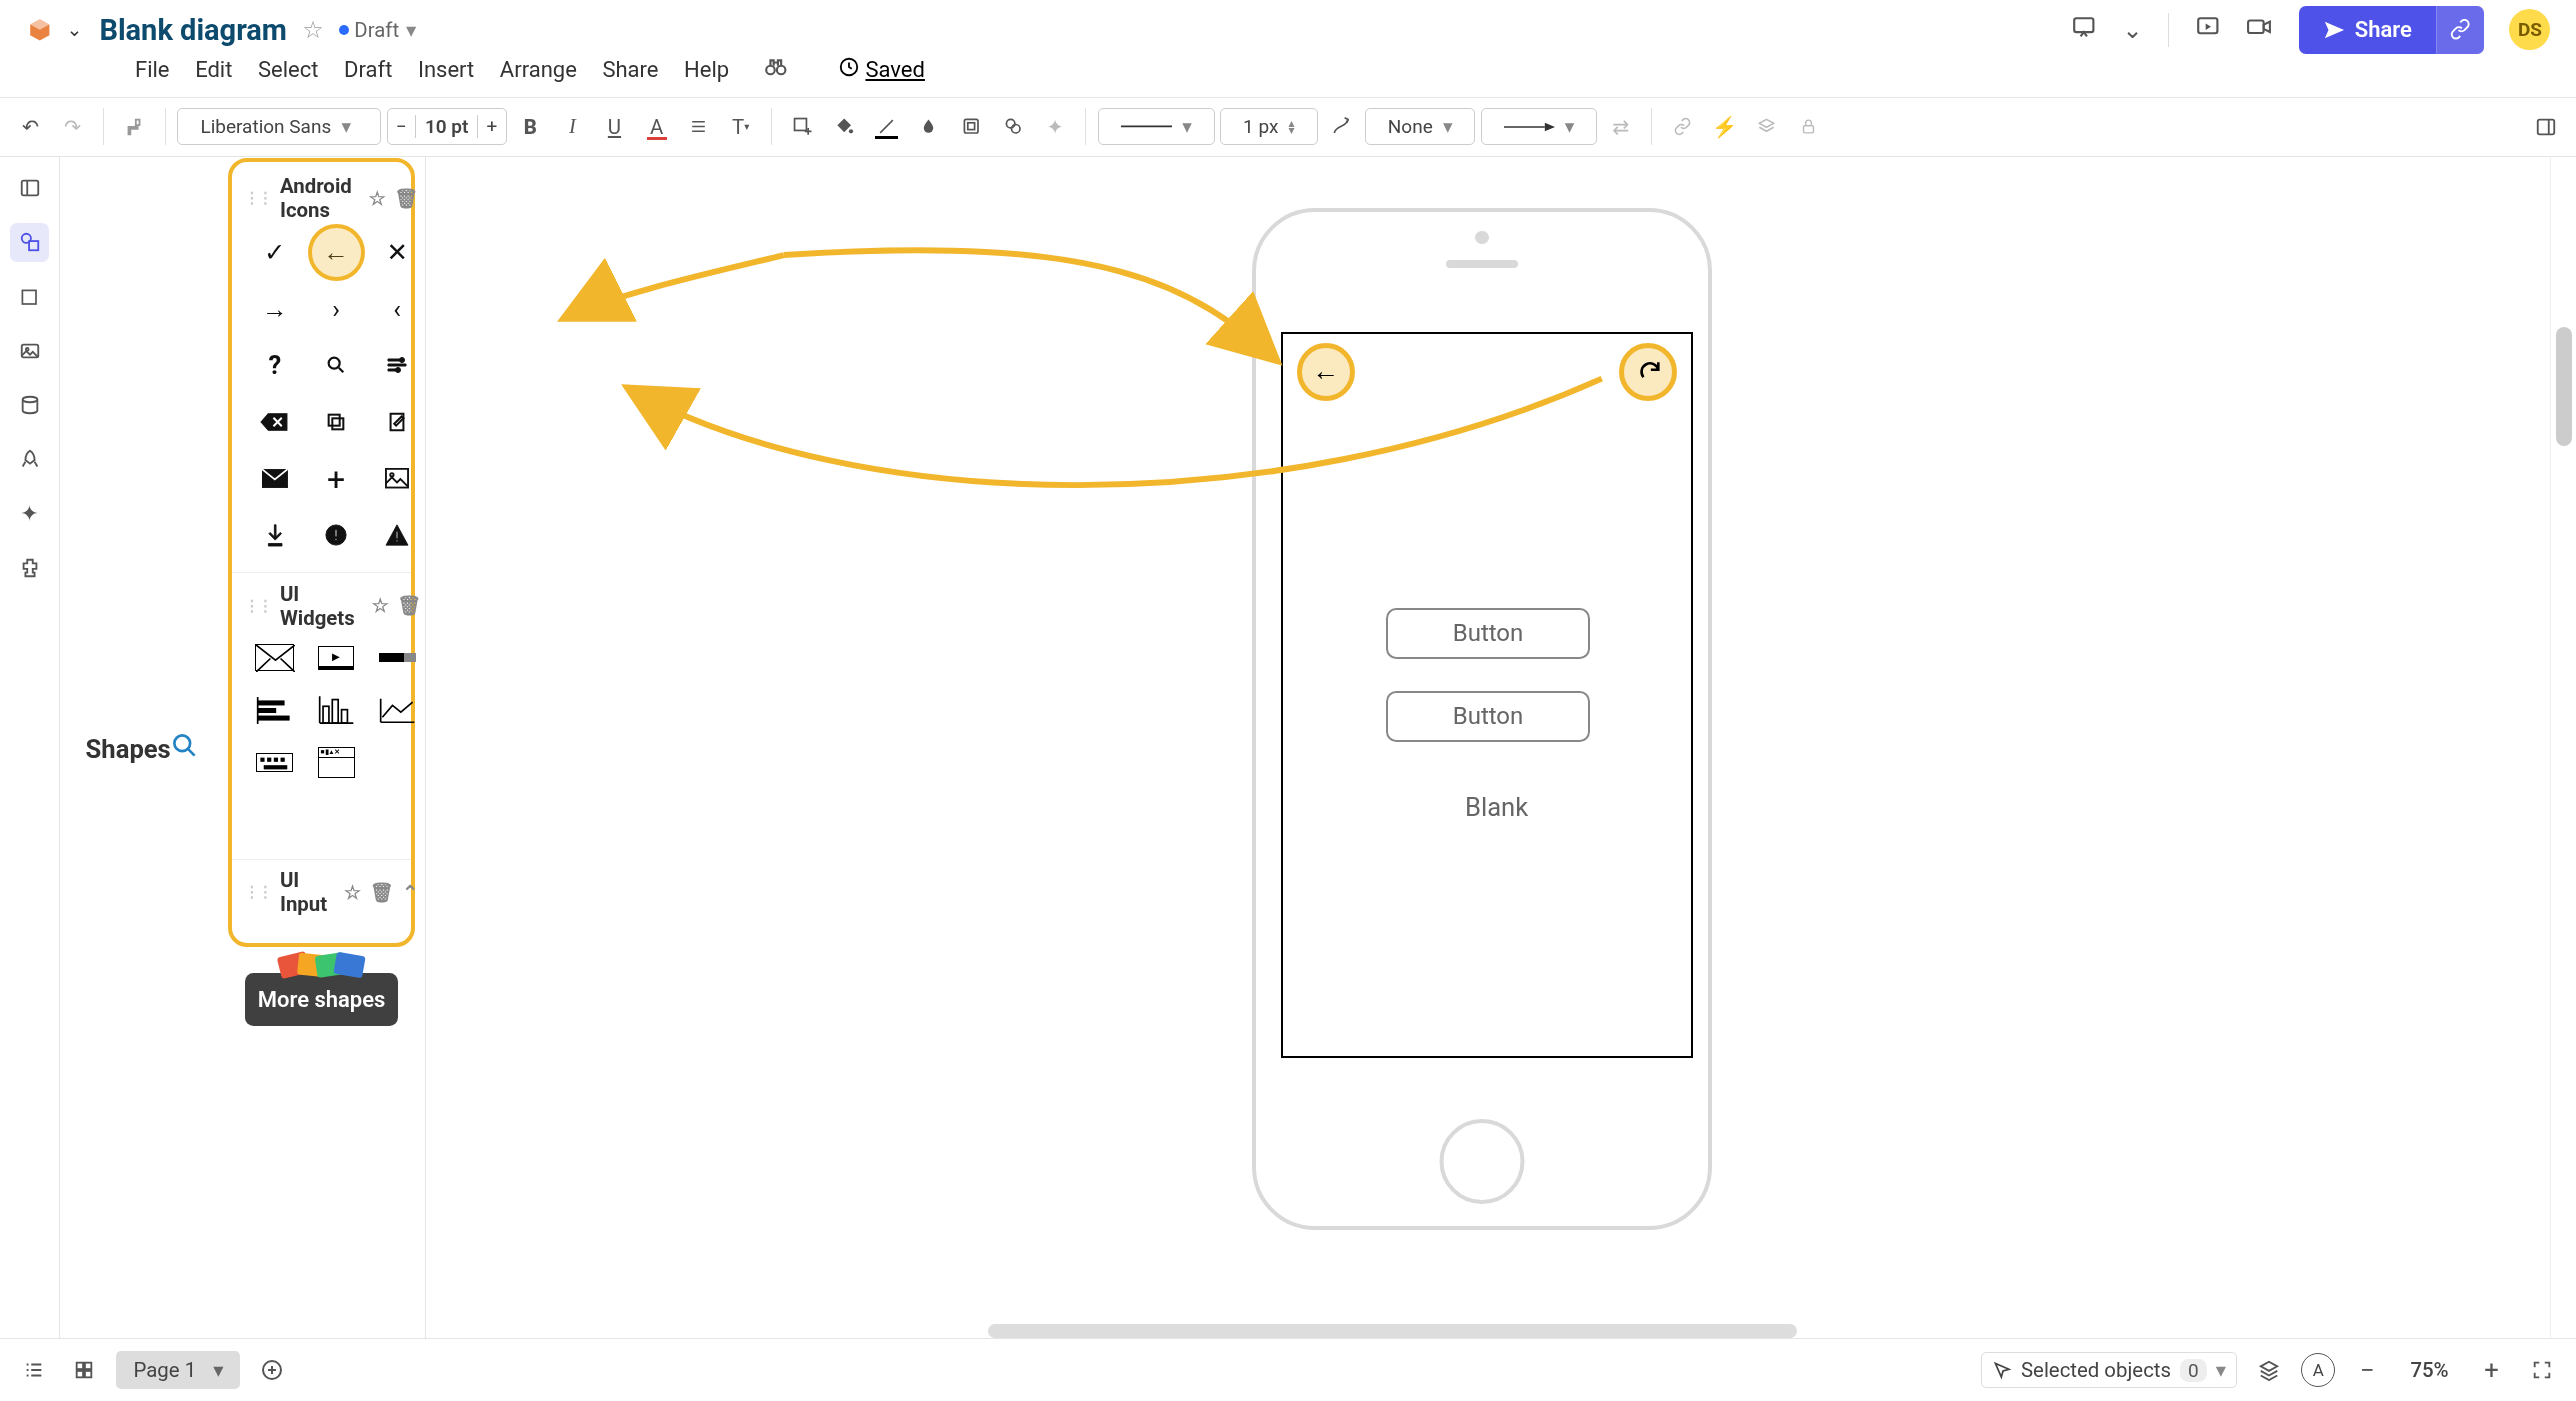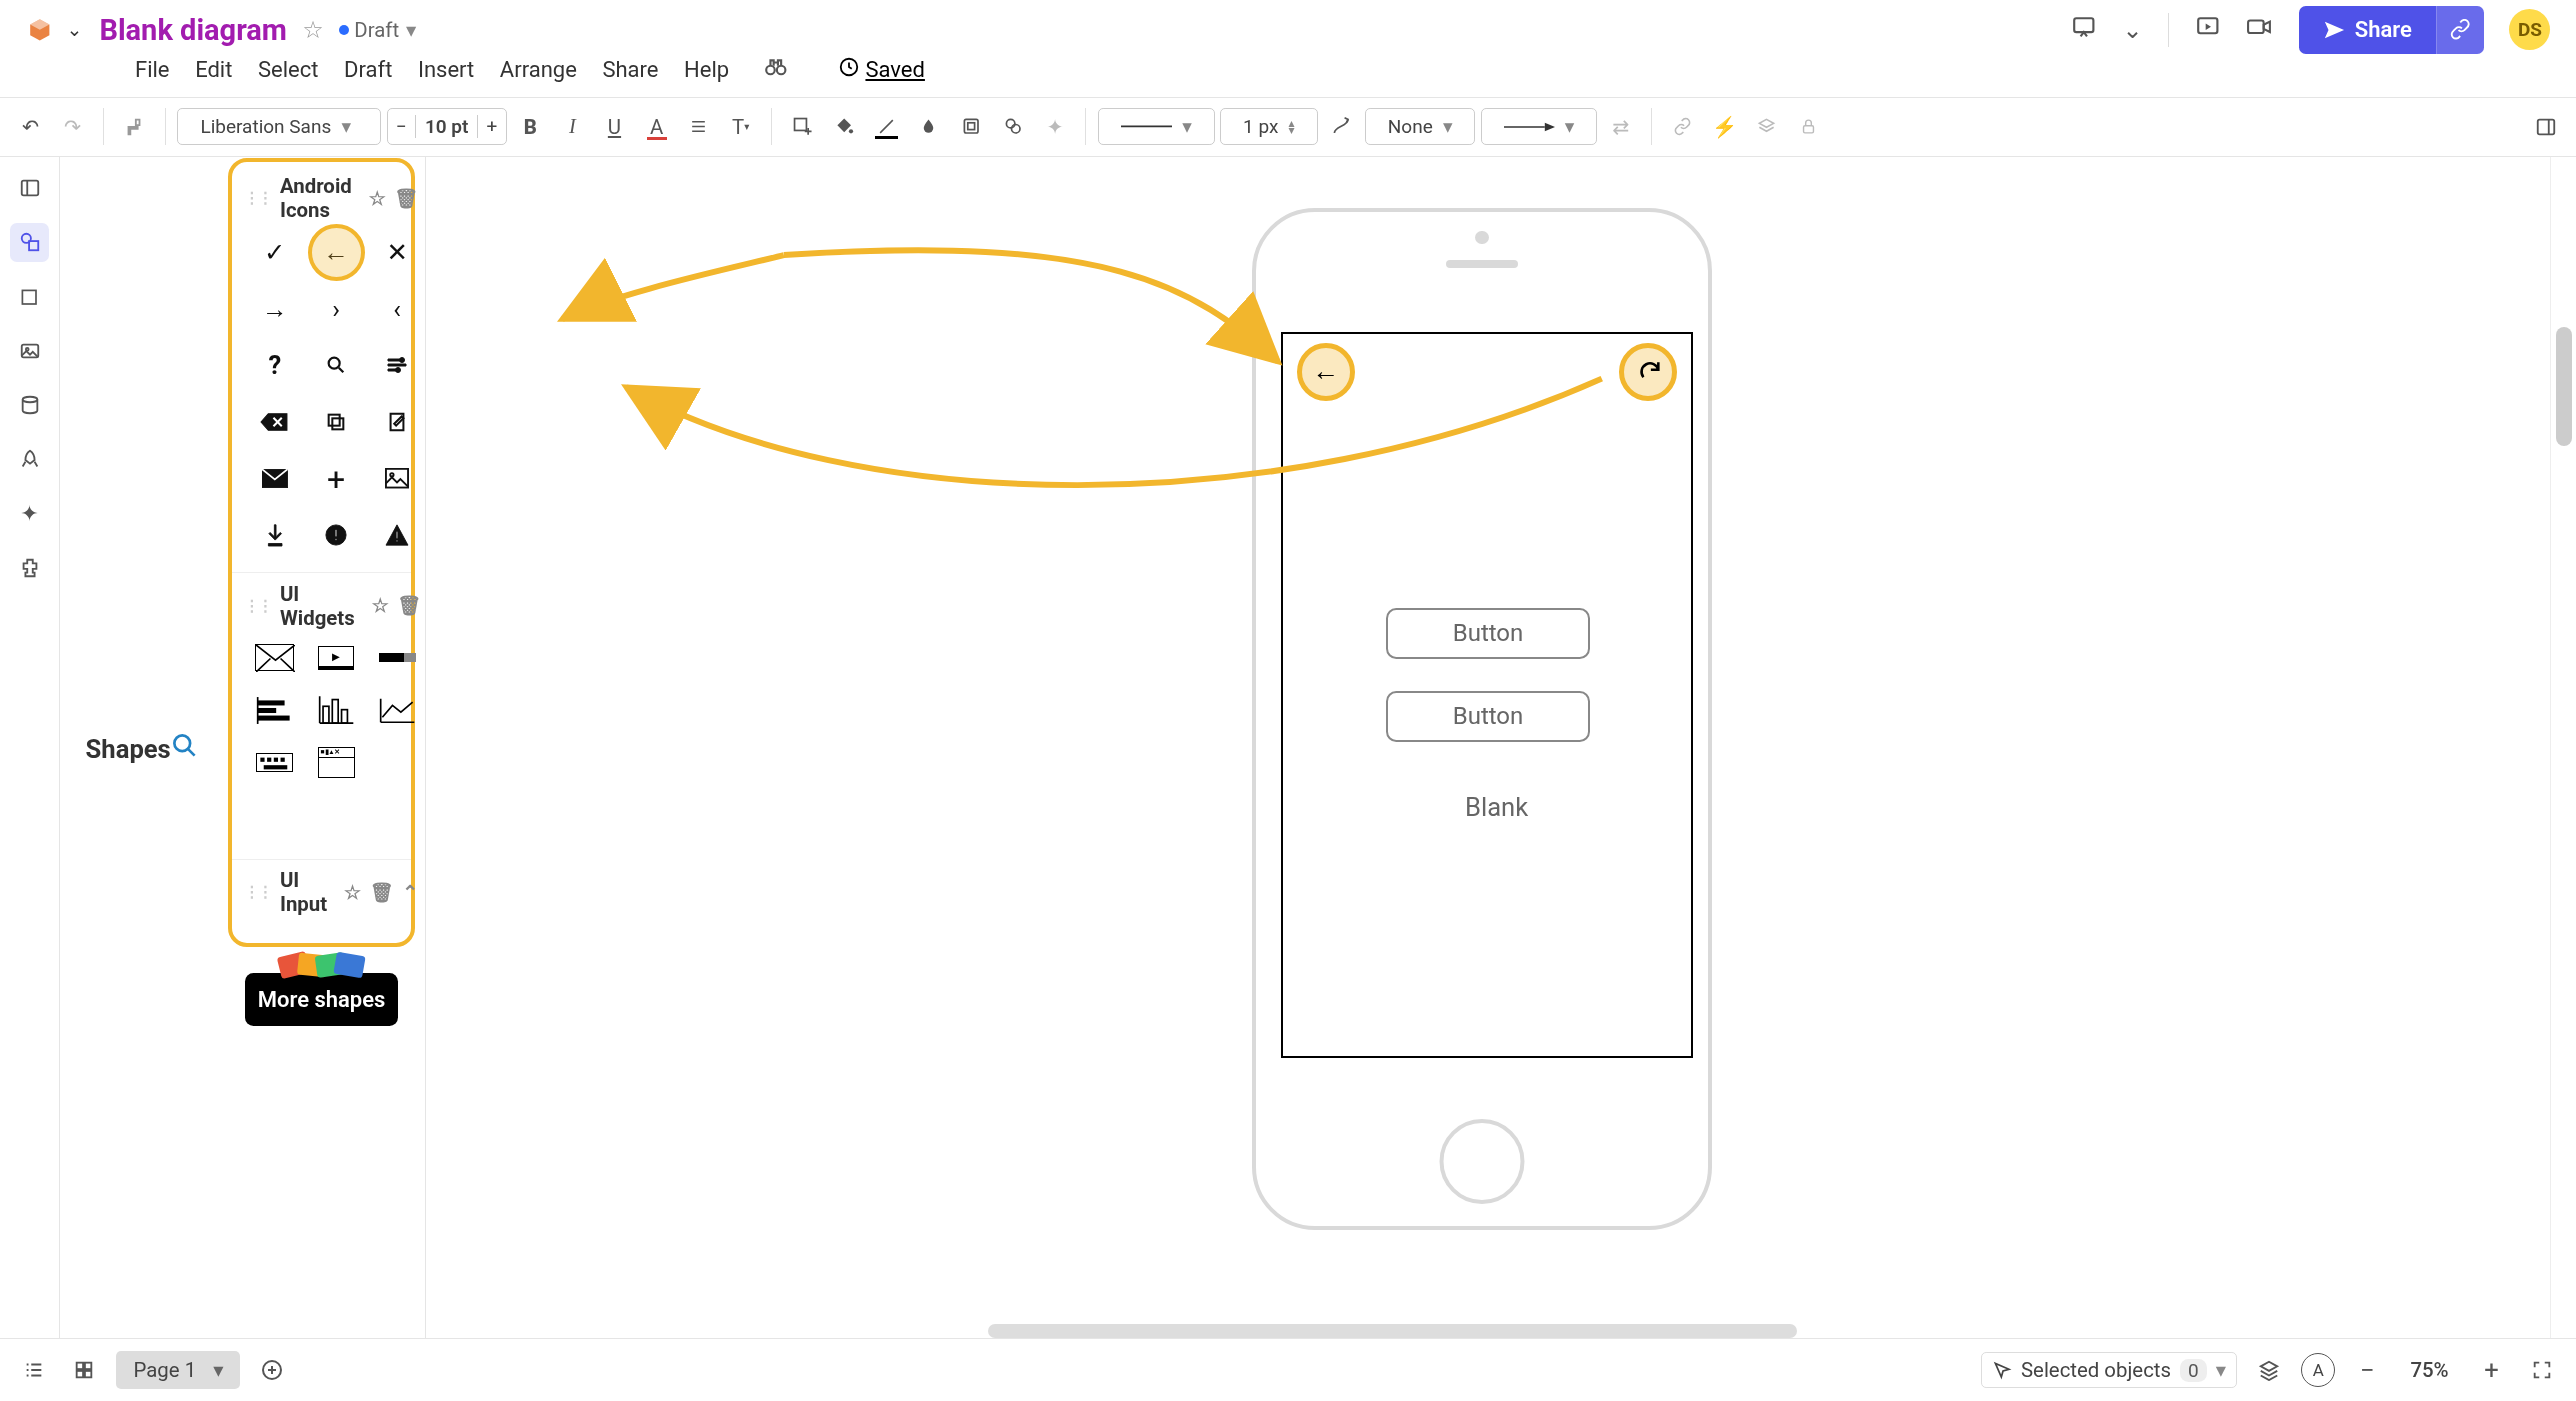--- a/index.html
+++ b/index.html
@@ -3,21 +3,21 @@
 <meta charset="utf-8">
 <style>
 * { margin: 0; padding: 0; box-sizing: border-box; font-family: -apple-system, BlinkMacSystemFont, "Segoe UI", Roboto, sans-serif; }
 body { background: #fff; width: 2576px; height: 1401px; overflow: hidden; transform-origin: top left; }
 .app { display: flex; flex-direction: column; height: 100%; }
 
 
 .topbar { display: flex; align-items: center; padding: 10.2px 25.6px 0 25.6px; gap: 17px; height: 49px; }
 .logo { width: 29px; height: 29px; display:flex; align-items:center; justify-content:center; }
 .chev-small { color:#333; font-size:19px; margin-left:-5.1px;}
-.doc-title { font-size: 29px; font-weight: 700; color: #a21caf; }
+.doc-title { font-size: 29px; font-weight: 700; color: #0c4a6e; }
 .star-icon { color:#999; font-size:24px; }
 .status-dot { width:10.2px; height:10.2px; background:#2b6cff; border-radius:50%; display:inline-block; margin-right:5.1px;}
 .status-label { color:#666; font-size:20.4px; display:flex; align-items:center;}
 .topbar-spacer { flex:1; }
 .topbar-right { display:flex; align-items:center; gap:25.6px; }
 .top-icon { color:#555; font-size:24px; }
 .divider-v { width:0.9px; height:34px; background:#ddd; }
 .share-btn { display:flex; align-items:center; background:#4f52e8; color:#fff; border-radius:6.8px; height:48px; overflow:hidden;}
 .share-main { display:flex; align-items:center; gap:10.2px; padding:0 24px; font-size:22px; font-weight:600;}
 .share-link { background:rgba(255,255,255,0.15); width:48px; height:48px; display:flex; align-items:center; justify-content:center; border-left:0.9px solid rgba(255,255,255,0.2);}
@@ -71,21 +71,21 @@
 .icon-grid { display:grid; grid-template-columns:repeat(5, 51px); gap:13.6px 10.2px; padding-left:8.5px;}
 .shape-cell { width:51px; height:43px; display:flex; align-items:center; justify-content:center; color:#111; font-size:25.6px; cursor:grab;}
 .shape-cell svg { stroke:#111; }
 .circle-hl { position:relative; }
 .circle-hl::before { content:""; position:absolute; width:49px; height:49px; border:4.3px solid #f2b62d; border-radius:50%; background:rgba(242,182,45,0.28); }
 .ui-widget-cell { width:51px; height:39px; display:flex; align-items:center; justify-content:center;}
 .ui-widget-cell .box { border:1.7px solid #000; }
 .more-shapes-wrap { padding:0 22px 15.3px 22px;}
 .more-shapes-cluster { display:flex; justify-content:center; gap:-8.5px; margin-bottom:-3.4px;}
 .more-shapes-cluster span{ width:29px; height:22px; border-radius:3.4px; display:inline-block; transform:rotate(-14deg); margin:0 -5.1px;}
-.more-shapes-btn { width:100%; background:#000000; color:#fff; font-size:22px; font-weight:600; border:none; border-radius:8.5px; height:53px;}
+.more-shapes-btn { width:100%; background:#404040; color:#fff; font-size:22px; font-weight:600; border:none; border-radius:8.5px; height:53px;}
 .import-row { display:flex; align-items:center; justify-content:center; gap:12px; color:#333; font-size:22px; padding:17px 0; border-top:0.9px solid #eee;}
 
 
 .canvas-wrap { flex:1; position:relative; background:#fff;}
 .canvas { position:absolute; inset:0; }
 .phone { position:absolute; left:826px; top:51px; width:460px; height:1022px; border:4.3px solid #d9d9d9; border-radius:63px; background:#fff;}
 .phone-top { position:absolute; top:19px; left:0; right:0; display:flex; flex-direction:column; align-items:center; gap:15.3px;}
 .phone-cam { width:13.6px; height:13.6px; border-radius:50%; background:#d9d9d9;}
 .phone-speaker { width:72px; height:8.5px; border-radius:5.1px; background:#d9d9d9;}
 .phone-home { position:absolute; bottom:22px; left:50%; transform:translateX(-50%); width:85px; height:85px; border-radius:50%; border:4.3px solid #d9d9d9;}

